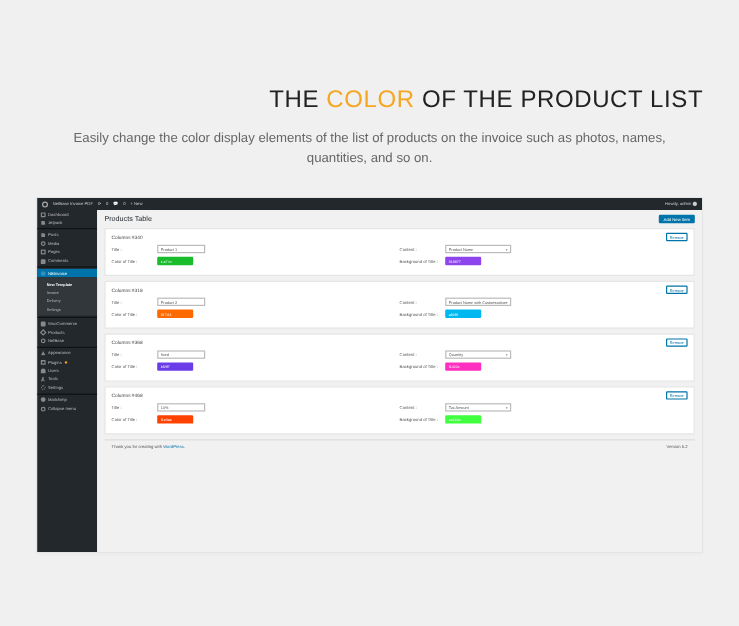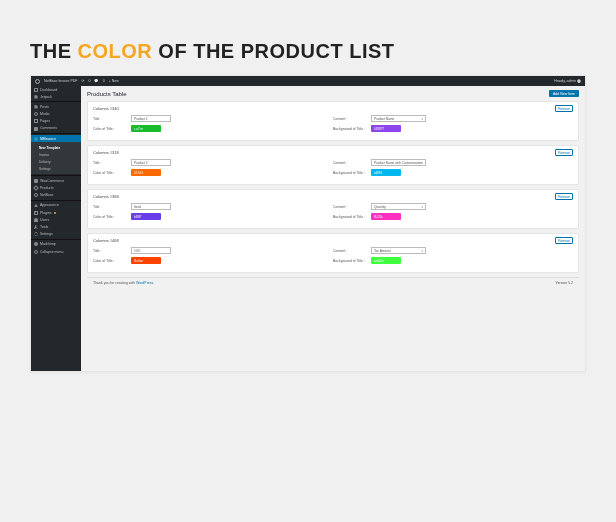--- a/index.html
+++ b/index.html
@@ -1,18 +1,18 @@
 <!DOCTYPE html>
 <html><head>
 <meta charset="utf-8">
 <style>
   * { margin: 0; padding: 0; box-sizing: border-box; }
   body { font-family: -apple-system, BlinkMacSystemFont, "Segoe UI", Arial, sans-serif; background: #f0f0f0; width: 616px; height: 522px; overflow: hidden; }
   .outer { padding: 40px 30px 30px; }
-  .hero-title { text-align: left; font-size: 20px; font-weight: 700; letter-spacing: 0.5px; color: #222; margin-bottom: 12px; }
+  .hero-title { text-align: right; font-size: 20px; font-weight: 400; letter-spacing: 0.5px; color: #222; margin-bottom: 12px; margin-top: 32px; }
   .hero-title .accent { color: #f5a623; }
   .hero-sub { text-align: center; font-size: 11px; color: #666; line-height: 1.5; margin: 0 20px 24px; }
   .frame { background: #fff; border: 1px solid #e5e5e5; box-shadow: 0 1px 2px rgba(0,0,0,0.04); position: relative; }
   .topbar { height: 10px; background: #23282d; display: flex; align-items: center; padding: 0 4px; gap: 4px; }
   .topbar .wp { width: 5px; height: 5px; border: 0.5px solid #aaa; border-radius: 50%; }
   .topbar span { color: #ccc; font-size: 3.5px; }
   .topbar .right { margin-left: auto; color: #ccc; font-size: 3.5px; }
   .body { display: flex; }
   .sidebar { width: 50px; background: #23282d; color: #eee; font-size: 3.5px; }
   .sidebar .item { display: flex; align-items: center; gap: 2px; padding: 1.5px 3px; color: #bbb; line-height: 1.2; }
@@ -66,20 +66,21 @@
 </style>
 </head>
 <body>
 
 <div class="outer">
   <div class="hero-title">
     <span>THE</span>
     <span class="accent">COLOR</span>
     <span>OF THE PRODUCT LIST</span>
   </div>
+  <div class="hero-sub">Easily change the color display elements of the list of products on the invoice such as photos, names, quantities, and so on.</div>
 
   <div class="frame">
     <div class="topbar">
       <span class="wp"></span>
       <span>NetBase Invoice PDF</span>
       <span>⟳</span>
       <span>0</span>
       <span>💬</span>
       <span>0</span>
       <span>+ New</span>

